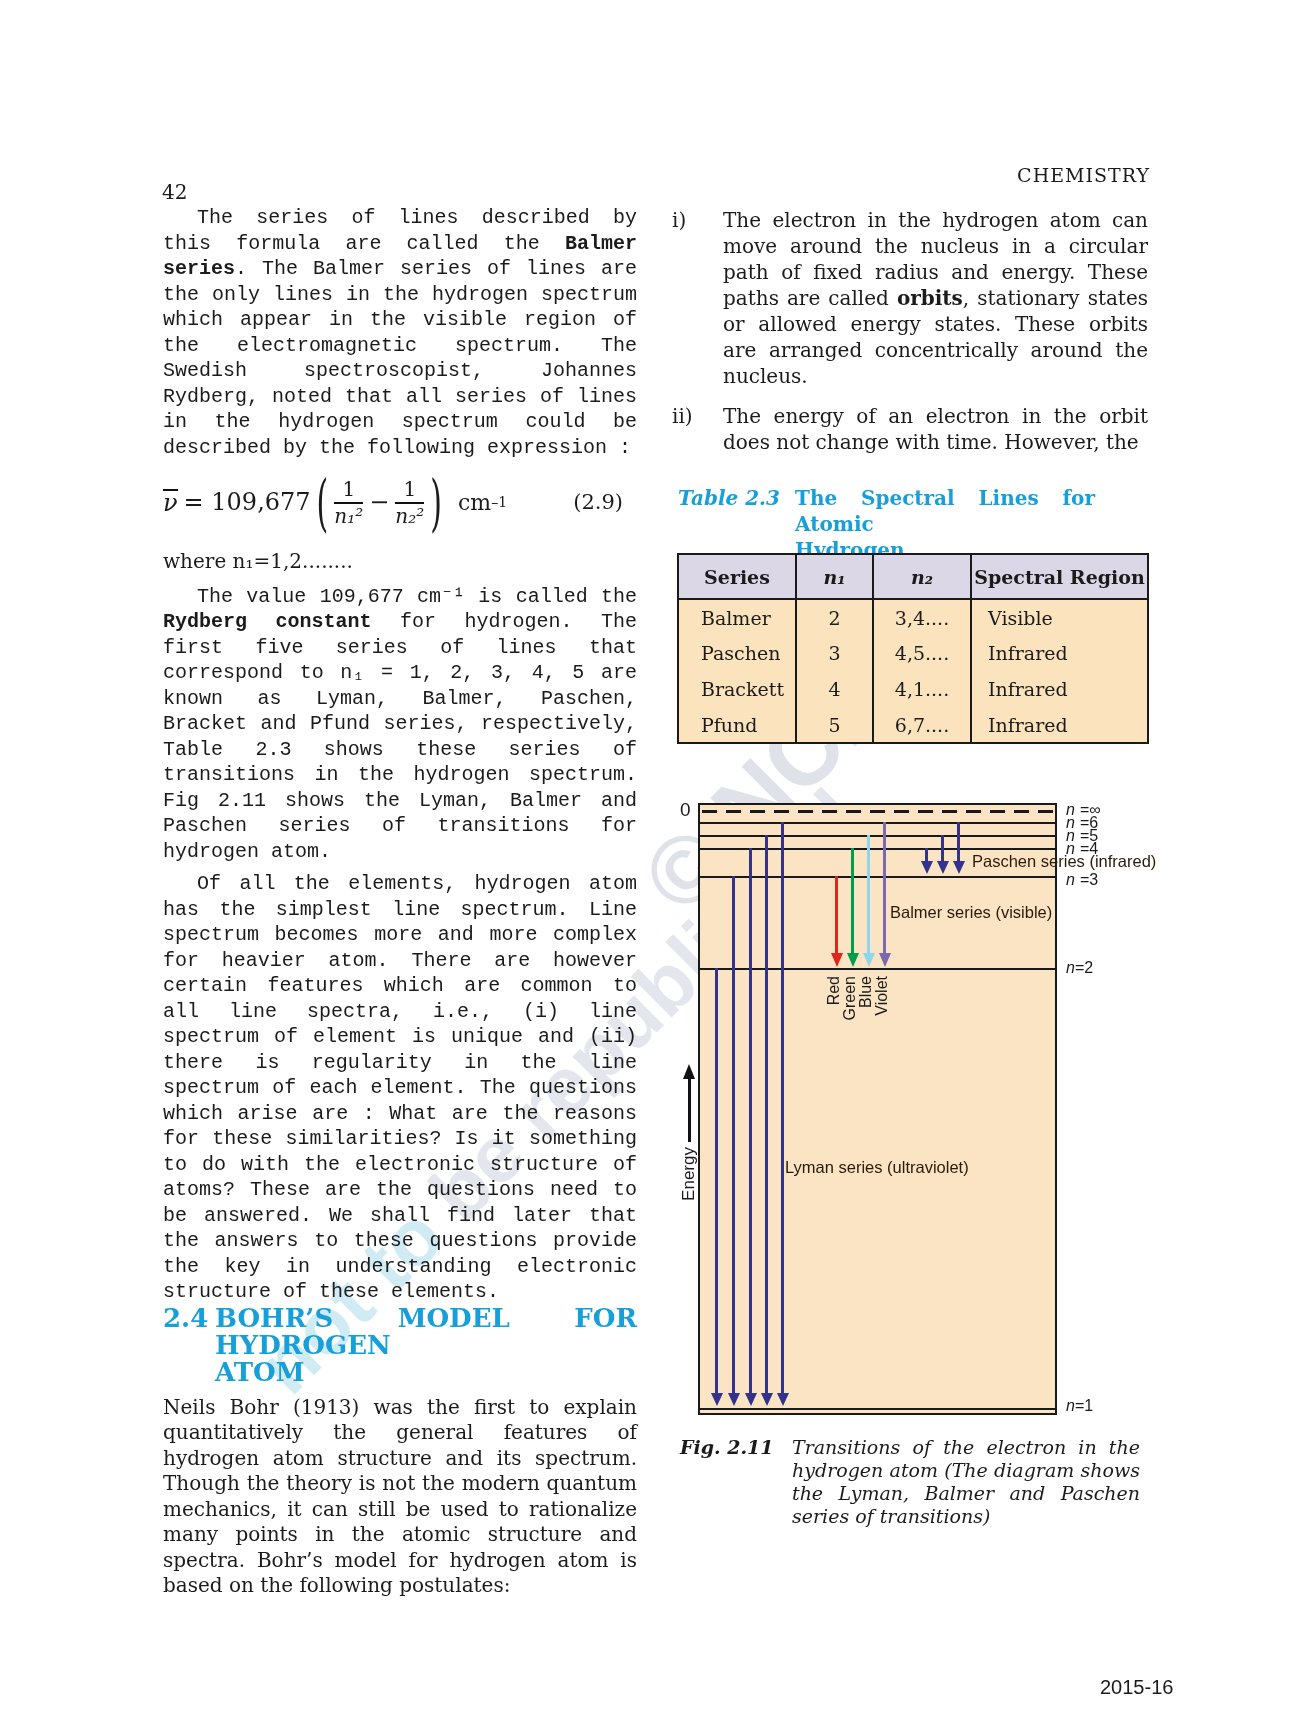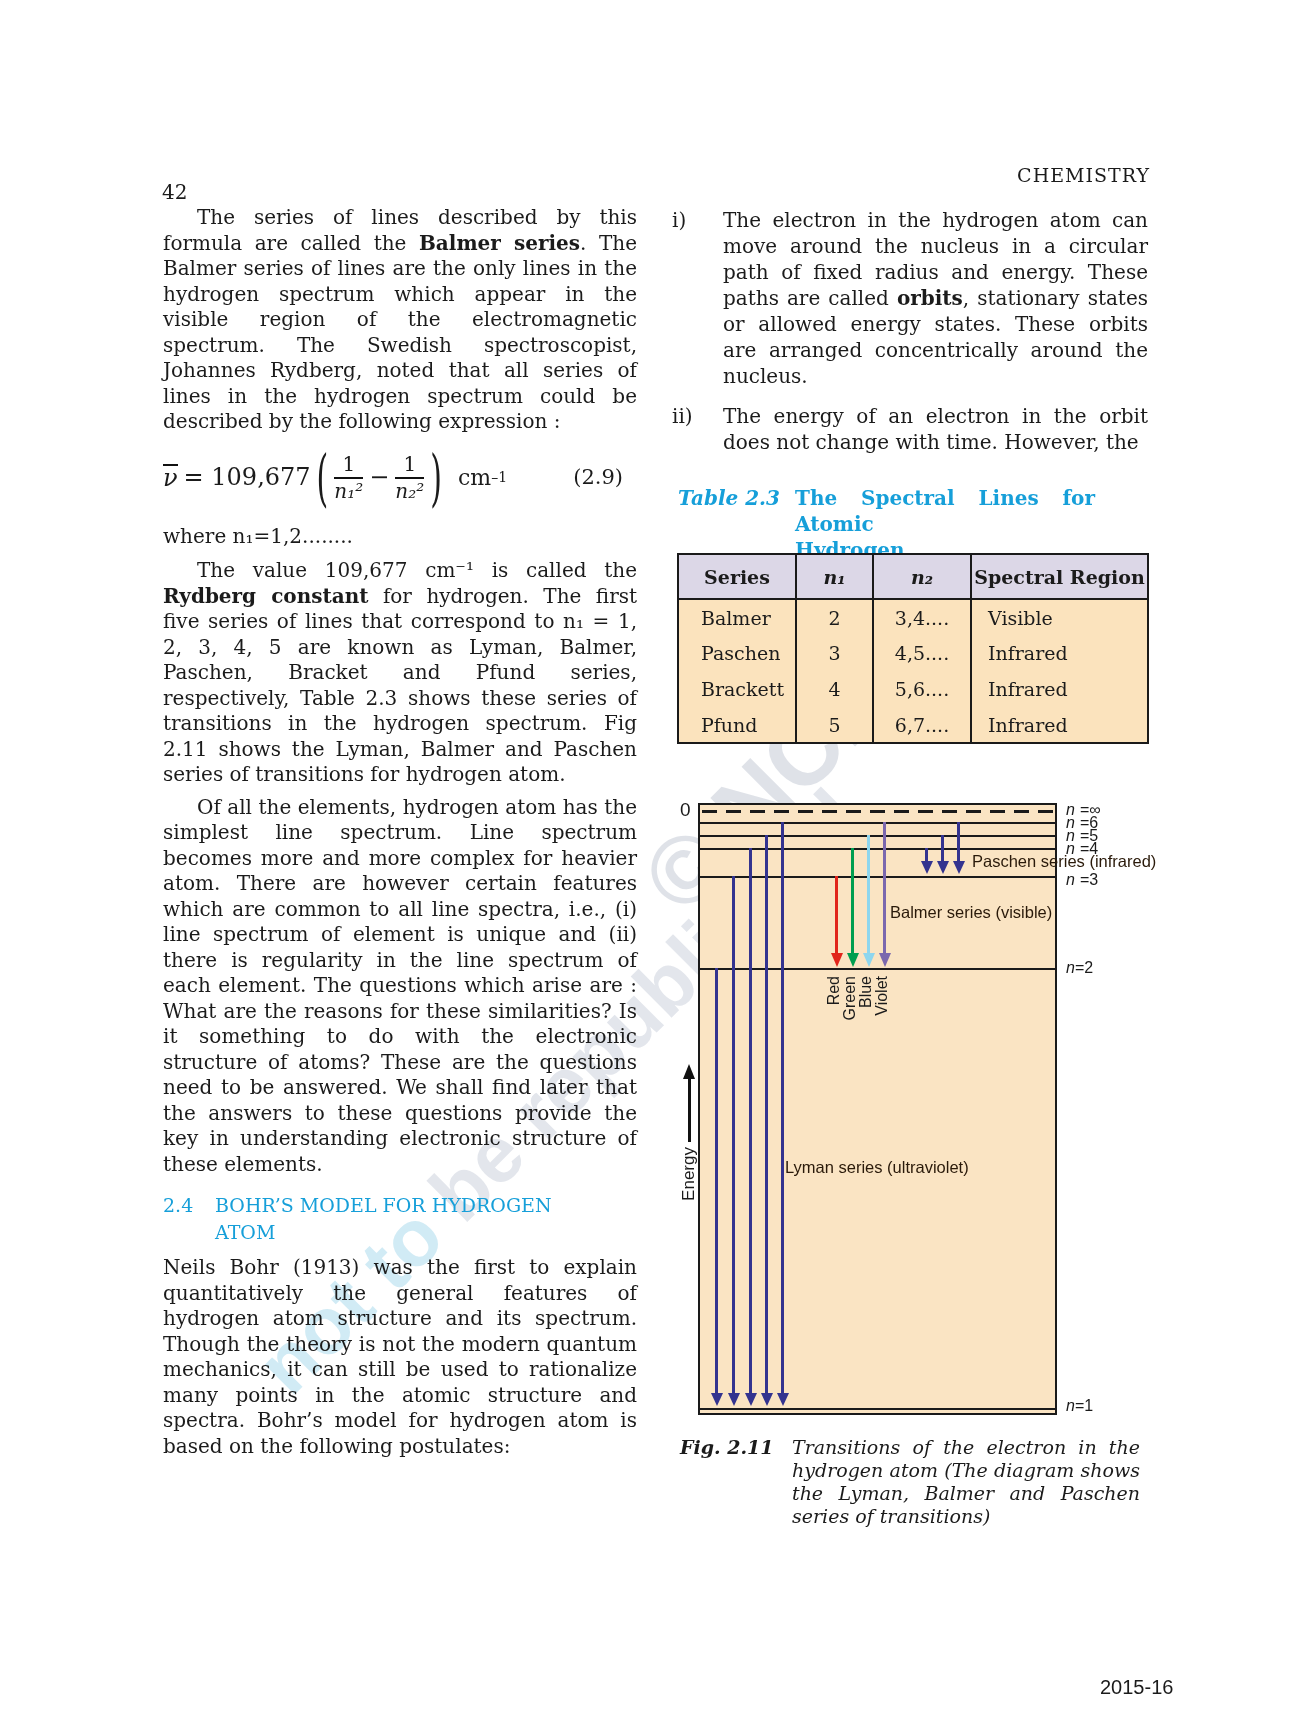--- a/index.html
+++ b/index.html
@@ -15,39 +15,39 @@
   .content { position:absolute; inset:0; z-index:2; }
 
   
   .pgnum { position:absolute; left:162px; top:180px; font-size:20px;text-align:center; }
   .runhead { position:absolute; left:900px; top:164px; width:250px; text-align:right; font-size:19px; letter-spacing:1px; }
   .footer { position:absolute; left:1100px; top:1676px; font-family:"Liberation Sans", sans-serif; font-size:20px; }
 
   
   .col-left { position:absolute; left:163px; top:205px; width:474px; font-size:20px; line-height:25.5px; text-align:justify; }
   .col-right { position:absolute; left:672px; top:207px; width:476px; font-size:20px; line-height:26px; text-align:justify; }
-  p.indent { text-indent:34px; }
+  p.indent { text-indent:34px;font-family:Liberation Mono, monospace; }
   b { font-weight:bold; }
 
   .equation { position:relative; display:flex; align-items:center; height:82px; margin-top:2px; font-size:24px; }
   .nu { font-style:italic; border-top:2px solid #111; line-height:1.05; }
   .eqc { margin-left:6px; }
   .paren { display:inline-block; font-size:30px; transform:scaleY(2.05); margin:0 6px; font-weight:normal; }
   .frac { display:inline-flex; flex-direction:column; align-items:center; font-size:20px; line-height:1.15; }
   .frac .num { border-bottom:2px solid #111; padding:0 8px 1px; }
   .frac .den { font-style:italic; padding-top:1px; }
   .minus { margin:0 6px; }
   .unit { margin-left:10px; font-size:22px; }
   .unitexp { font-size:14px; vertical-align:super; }
   .eqtag { position:absolute; right:14px; top:28px; font-size:21px; }
 
   .subline { margin-top:5px; }
   .p2 { margin-top:9px; }
   .p3 { margin-top:7px; }
-  .h24 { display:flex; margin-top:15px; color:var(--accent); font-weight:normal; font-size:19px; line-height:27px; text-align:left; }
+  .h24 { display:flex; color:var(--accent); font-weight:bold; font-size:26px; line-height:27px; text-align:left; }
   .h-num { width:52px; flex:none; }
   .h-l1 { display:block; text-align:justify; text-align-last:justify; }
   .p4 { margin-top:9px; }
 
   .li { position:relative; padding-left:51px; }
   .li + .li { margin-top:14px; }
   .li .marker { position:absolute; left:0; top:0; }
 
   
   .tabcap { position:absolute; left:678px; top:485px; display:flex; color:var(--accent); font-weight:bold; font-size:20px; line-height:26px; }
@@ -182,21 +182,21 @@
           </tr>
         <tr>
             <td class="c1">Paschen</td>
             <td>3</td>
             <td>4,5....</td>
             <td class="c4">Infrared</td>
           </tr>
         <tr>
             <td class="c1">Brackett</td>
             <td>4</td>
-            <td>5,6....</td>
+            <td>4,1....</td>
             <td class="c4">Infrared</td>
           </tr>
         <tr>
             <td class="c1">Pfund</td>
             <td>5</td>
             <td>6,7....</td>
             <td class="c4">Infrared</td>
           </tr>
       </tbody>
     </table>

